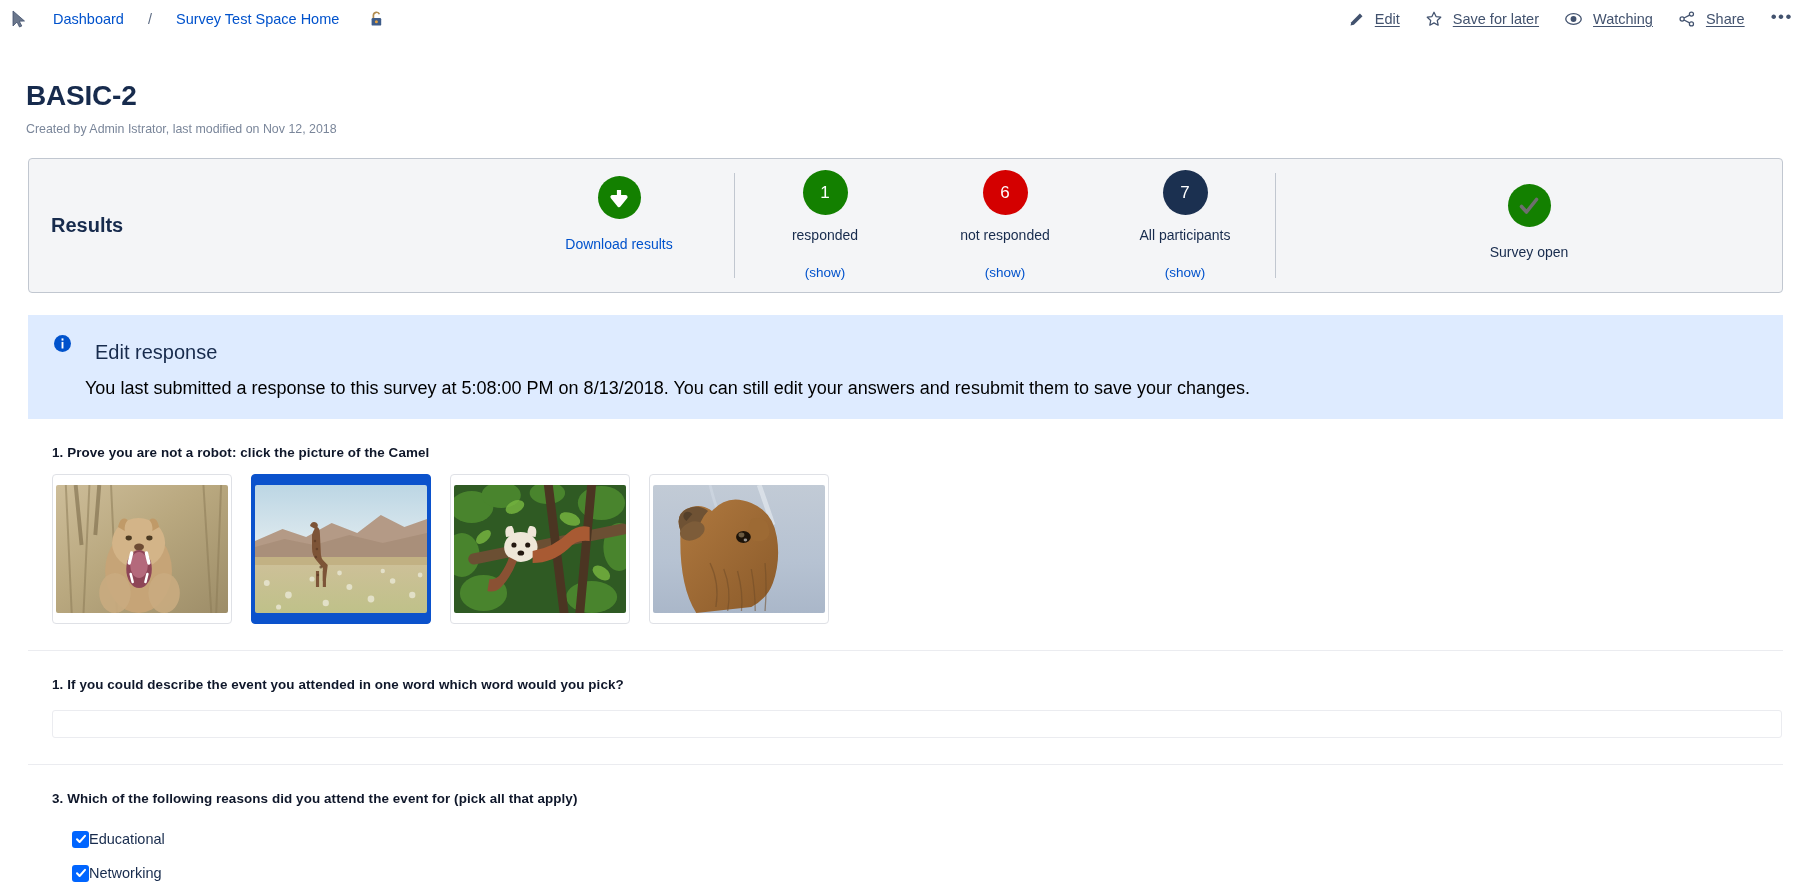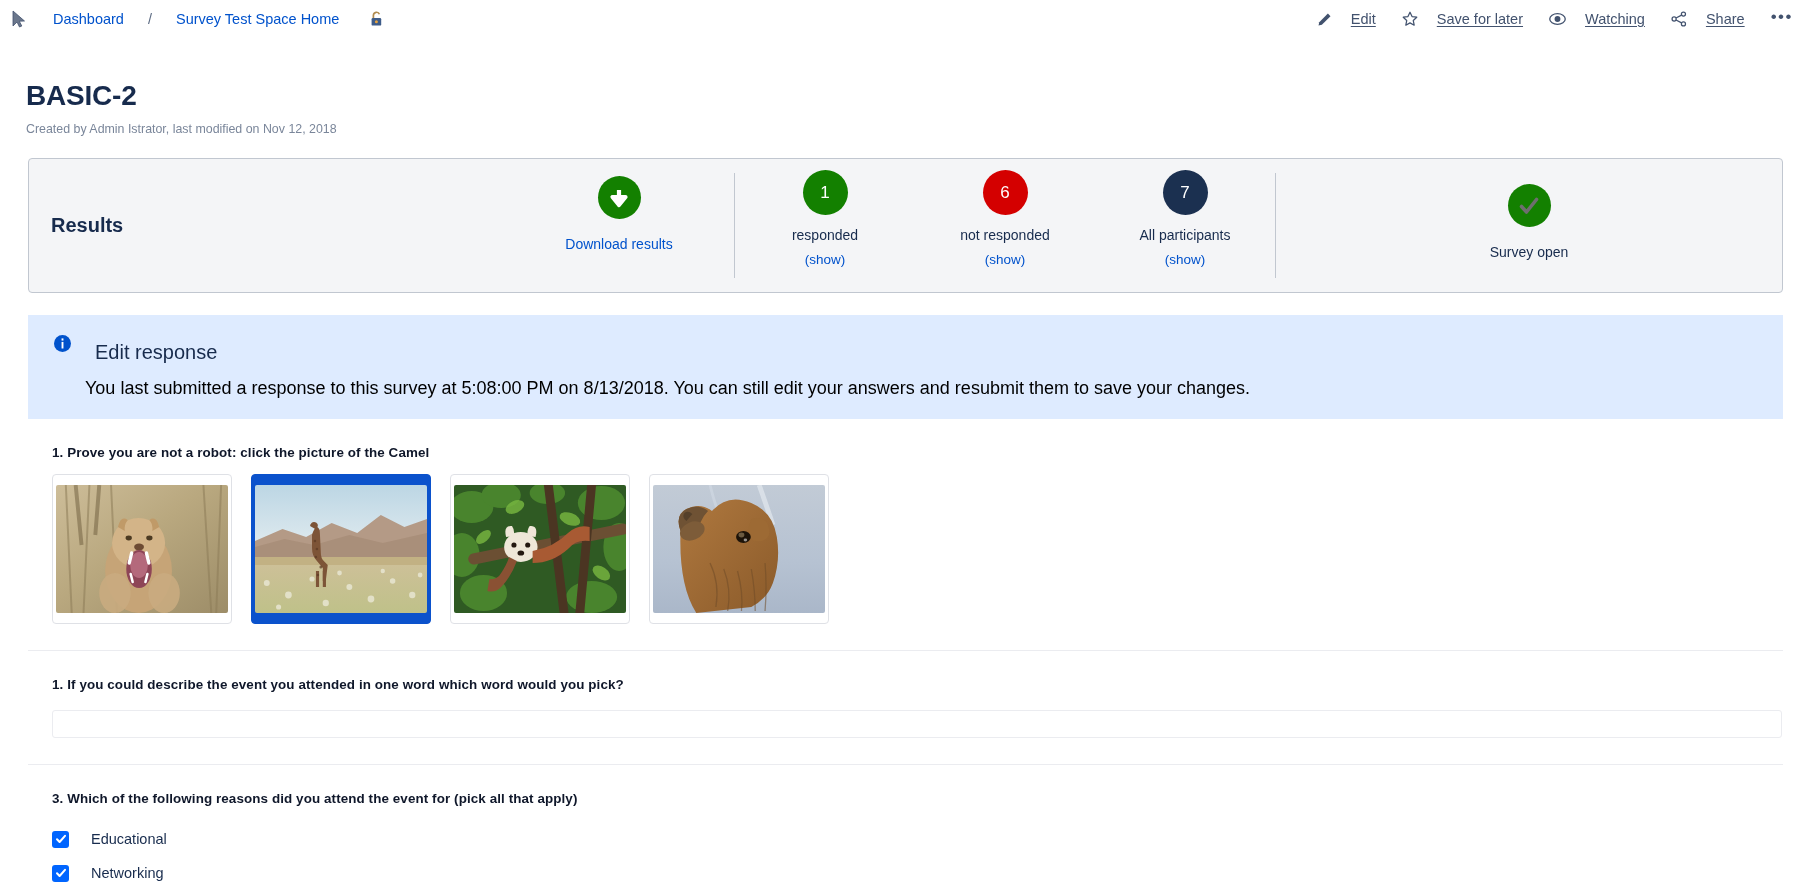--- a/index.html
+++ b/index.html
@@ -28,21 +28,21 @@
 
   .top-actions {
     margin-left: auto;
     display: flex;
     align-items: center;
     gap: 26px;
     font-size: 14.5px;
     color: #42526E;
   }
   .action {
-    display: flex; align-items: center; gap: 19px;
+    display: flex; align-items: center; gap: 11px;
     cursor: pointer; white-space: nowrap;
   }
   .action .lbl { text-decoration: underline; text-underline-offset: 2px; }
   .action svg { display:block; }
   .dots { letter-spacing: 1.5px; font-size: 17px; color:#42526E; cursor:pointer; padding-bottom:5px;}
 
   
   .page-head { padding: 0 0 0 26px; margin-top: 42px; }
   h1.page-title {
     margin: 3px 0 0 0;
@@ -88,21 +88,21 @@
   .dl-label { margin-top: 17px; font-size: 14px; color:#0052CC; cursor:pointer; }
 
   .vdiv { width: 1px; background: #C1C7D0; margin: 14px 0; }
 
   .rp-stats { display:flex; align-items:flex-start; padding-top: 11px; }
   .stat { width: 180px; display:flex; flex-direction:column; align-items:center; }
   .stat .num {
     width: 45px; height: 45px; font-size: 17px; font-weight: 500;
   }
   .stat .cap { margin-top: 12px; font-size: 14px; color:#172B4D; }
-  .stat .show { margin-top: 9px; font-size: 13.5px; color:#0052CC; cursor:pointer; }
+  .stat .show { margin-top: 22px; font-size: 13.5px; color:#0052CC; cursor:pointer; }
 
   .rp-status { flex:1; display:flex; flex-direction:column; align-items:center; padding-top: 25px; text-align: right; }
   .ok-circle { width: 43px; height: 43px; background:#138000; }
   .rp-status .cap { margin-top: 17px; font-size: 14px; color:#172B4D; }
 
   
   .banner {
     margin: 22px 28px 0 28px;
     background: #DEEBFF;
     padding: 16px 0 18px 26px;
@@ -145,21 +145,21 @@
     border: 1px solid #EBECF0;
     border-radius: 3px;
     background:#fff;
     font-size: 14px;
     padding: 0 8px;
     color:#172B4D;
     outline:none;
   }
 
   .checks { margin-top: 16px; }
-  .check-row { display:flex; align-items:center; gap: 22px; height: 34px; cursor:pointer; }
+  .check-row { display:flex; align-items:center; gap: 0; height: 34px; cursor:pointer;margin-left:20px; }
   .cb {
     width: 17px; height: 17px; border-radius: 3px;
     display:flex; align-items:center; justify-content:center;
     flex: 0 0 auto;
   }
   .cb.on { background:#0065FF; }
   .cb.off { background:#B3BAC5; }
   .check-lbl { font-size: 14.5px; color:#172B4D; }
 </style>
 </head>

